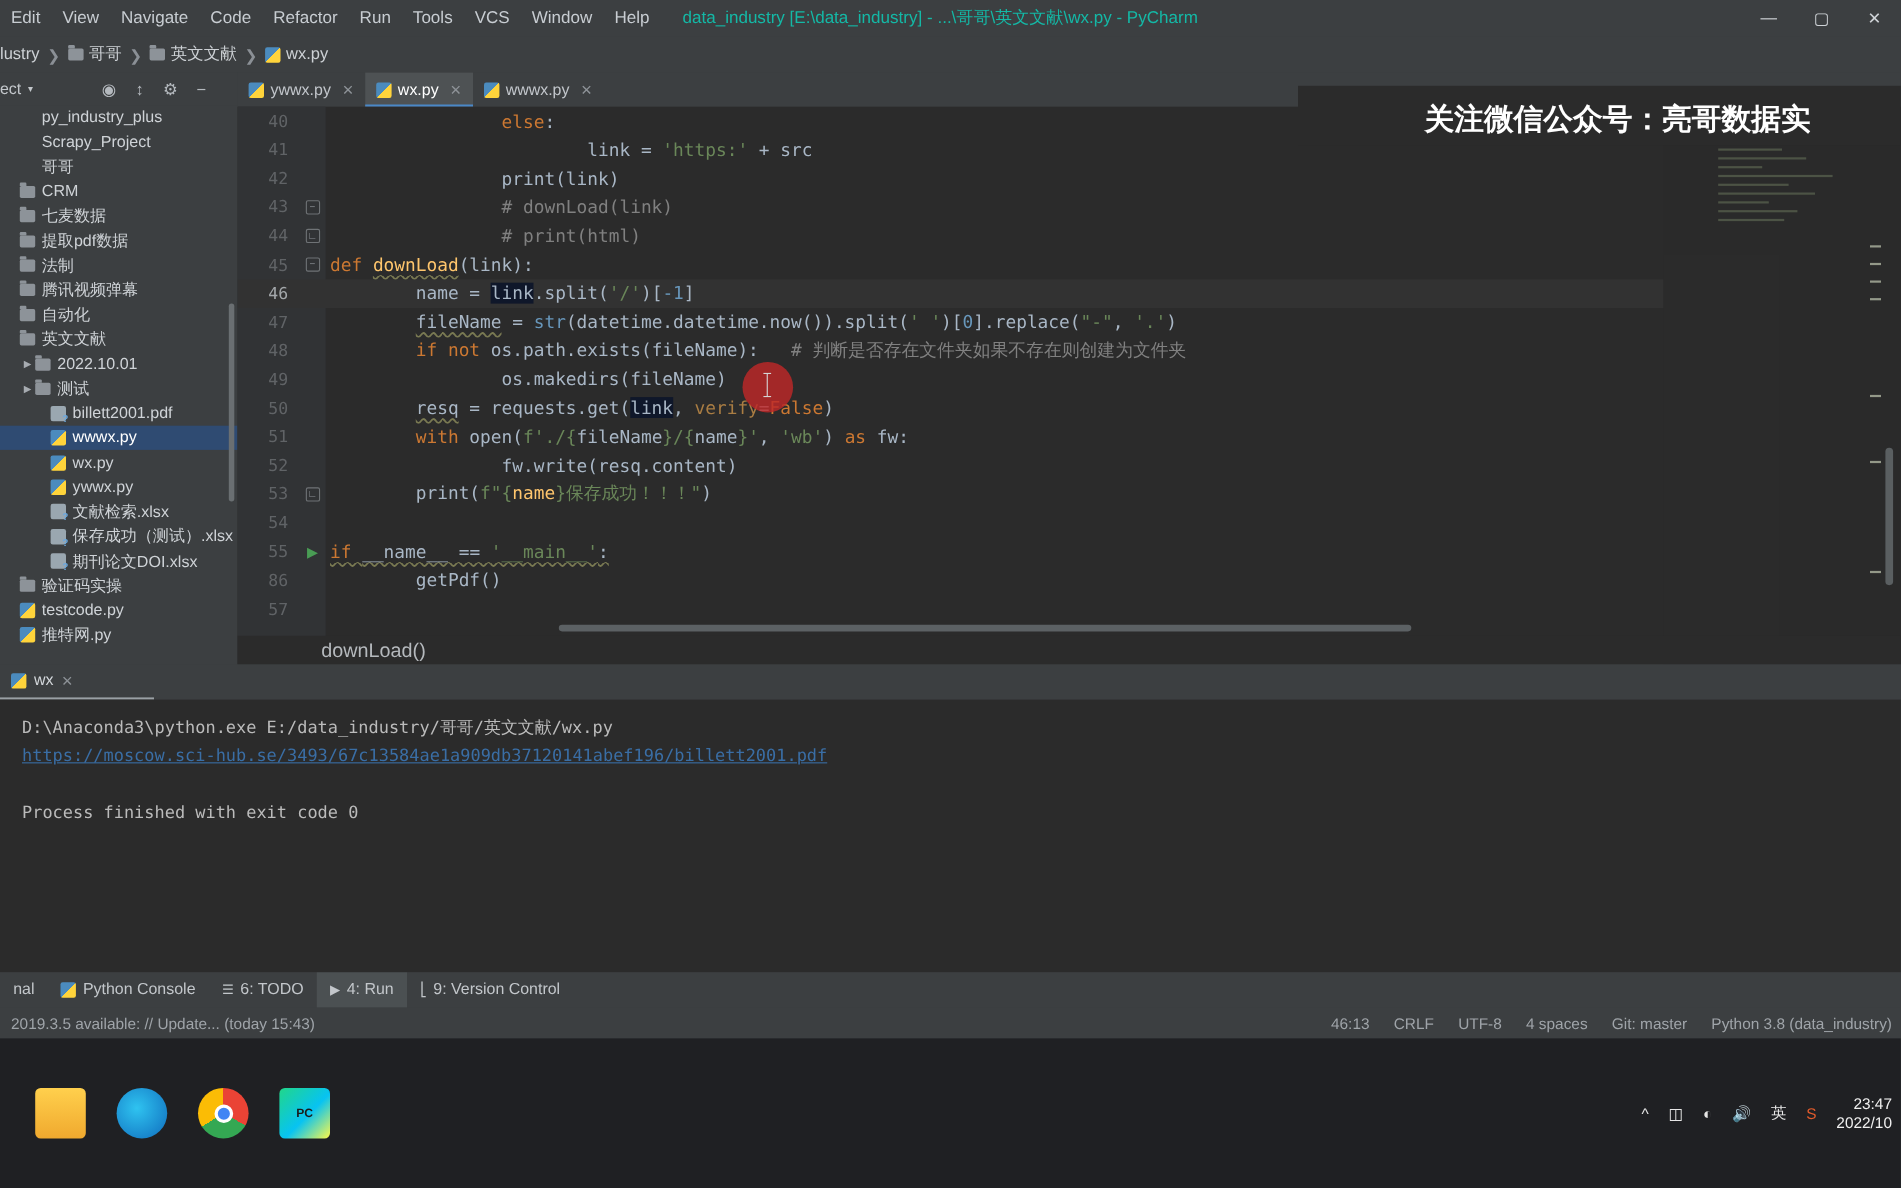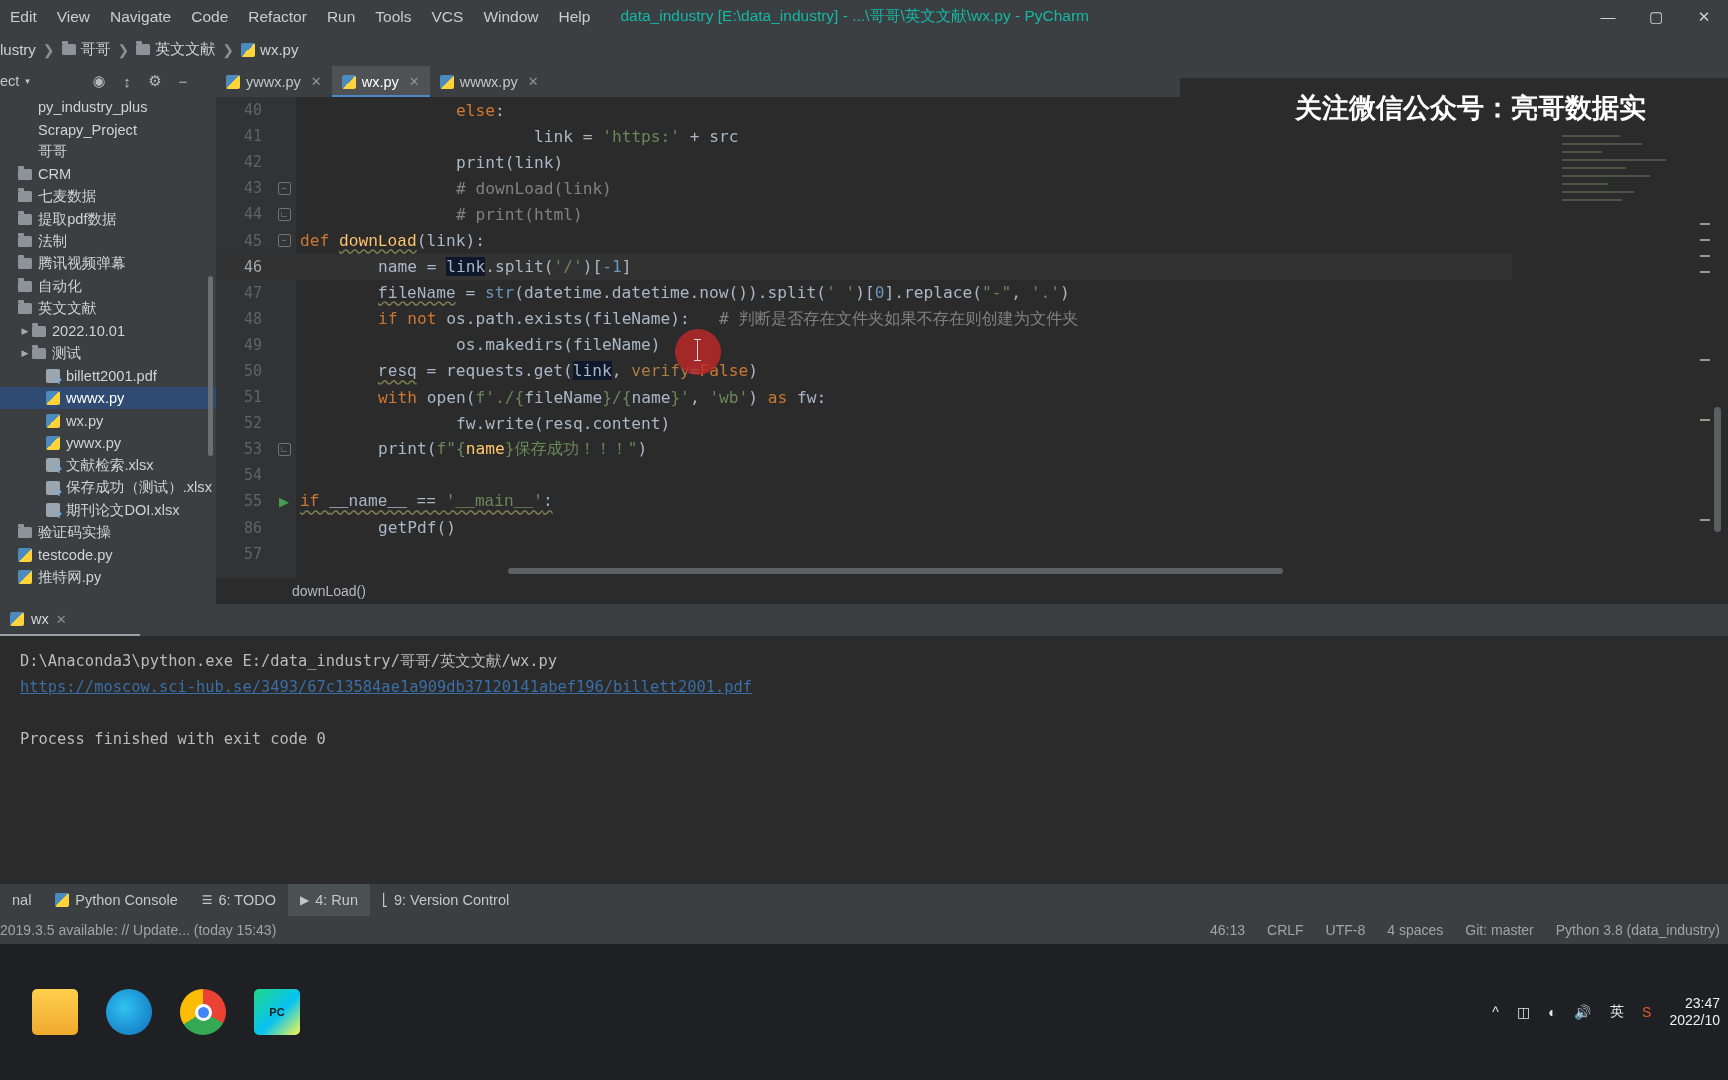--- a/index.html
+++ b/index.html
@@ -116,21 +116,20 @@
   .fn{color:#ffc66d;}
   .cmt{color:#808080;}
   .dec{color:#a9b7c6;}
   .param{color:#aa7d43;}
   .hl{background:#0f172a;}
   .squig{
     text-decoration: underline;
     text-decoration-style: wavy;
     text-decoration-color:#7a7a52;
     text-underline-offset:3px;
-    font-family:Liberation Mono, monospace;
   }
   .bulb{
     position:absolute;left:86px;width:14px;height:14px;border-radius:50%;
     background:radial-gradient(circle at 50% 40%,#ffd95e,#e8a712);
   }
   .green-tri{color:#499c54;font-size:13px;}
   .fold{
     width:11px;height:11px;border:1px solid #6f7376;border-radius:2px;display:flex;align-items:center;justify-content:center;
     font-size:9px;color:#8c9094;line-height:1;
   }
@@ -140,21 +139,21 @@
   }
   .caret-i{position:absolute;left:481px;top:243px;width:1px;height:20px;background:#d6d6d6;}
   .caret-i:before{content:"";position:absolute;left:-3px;top:-1px;width:7px;height:1px;background:#d6d6d6;}
   .caret-i:after{content:"";position:absolute;left:-3px;bottom:-1px;width:7px;height:1px;background:#d6d6d6;}
 
   .h-scroll{
     position:absolute;left:292px;bottom:30px;width:775px;height:6px;background:#5c6164;border-radius:3px;
   }
   .breadcrumb-bottom{
     position:absolute;left:216px;top:578px;width:1512px;height:26px;display:flex;align-items:center;
-    background:#2b2b2b;color:#b5b9bd;font-size:14px;padding-left:76px;box-sizing:border-box;
+    background:#2b2b2b;color:#b5b9bd;font-size:18px;padding-left:76px;box-sizing:border-box;
   }
 
   
   .minimap{position:absolute;right:0;top:0;width:216px;height:507px;background:#2b2b2b;opacity:0.95;}
   .mm-line{position:absolute;height:2px;background:#6d7a5e;opacity:0.55;}
   .marker{position:absolute;right:18px;width:10px;height:2px;background:#9aa08f;}
   .scroll-v{position:absolute;right:7px;top:310px;width:7px;height:125px;background:#5d6265;border-radius:4px;}
 
   
   .watermark{
@@ -187,21 +186,21 @@
     display:flex;align-items:center;font-size:14.5px;color:#c3c7cb;
   }
   .tb-item{display:flex;align-items:center;gap:6px;padding:0 12px;height:32px;white-space:nowrap;}
   .tb-item.active{background:#4b5052;}
 
   
   .statusbar{
     position:absolute;left:0;top:916px;width:1728px;height:28px;background:#3c3f41;
     display:flex;align-items:center;font-size:14px;color:#9fa4a9;
   }
-  .sb-left{padding-left:0px;white-space:nowrap;}
+  .sb-left{padding-left:0px;white-space:nowrap;margin-left:10px;}
   .sb-right{position:absolute;right:8px;display:flex;align-items:flex-start;gap:22px;white-space:nowrap;}
 
   
   .taskbar{
     position:absolute;left:0;top:944px;width:1728px;height:136px;background:#1f2023;
     display:flex;align-items:center;
   }
   .tb-apps{display:flex;align-items:center;gap:28px;padding-left:32px;}
   .app-icon{width:46px;height:46px;border-radius:5px;display:flex;align-items:center;justify-content:center;font-size:11px;color:#fff;}
   .tray{position:absolute;right:8px;top:0;height:136px;display:flex;align-items:center;gap:18px;color:#e6e6e6;font-size:14px;}

